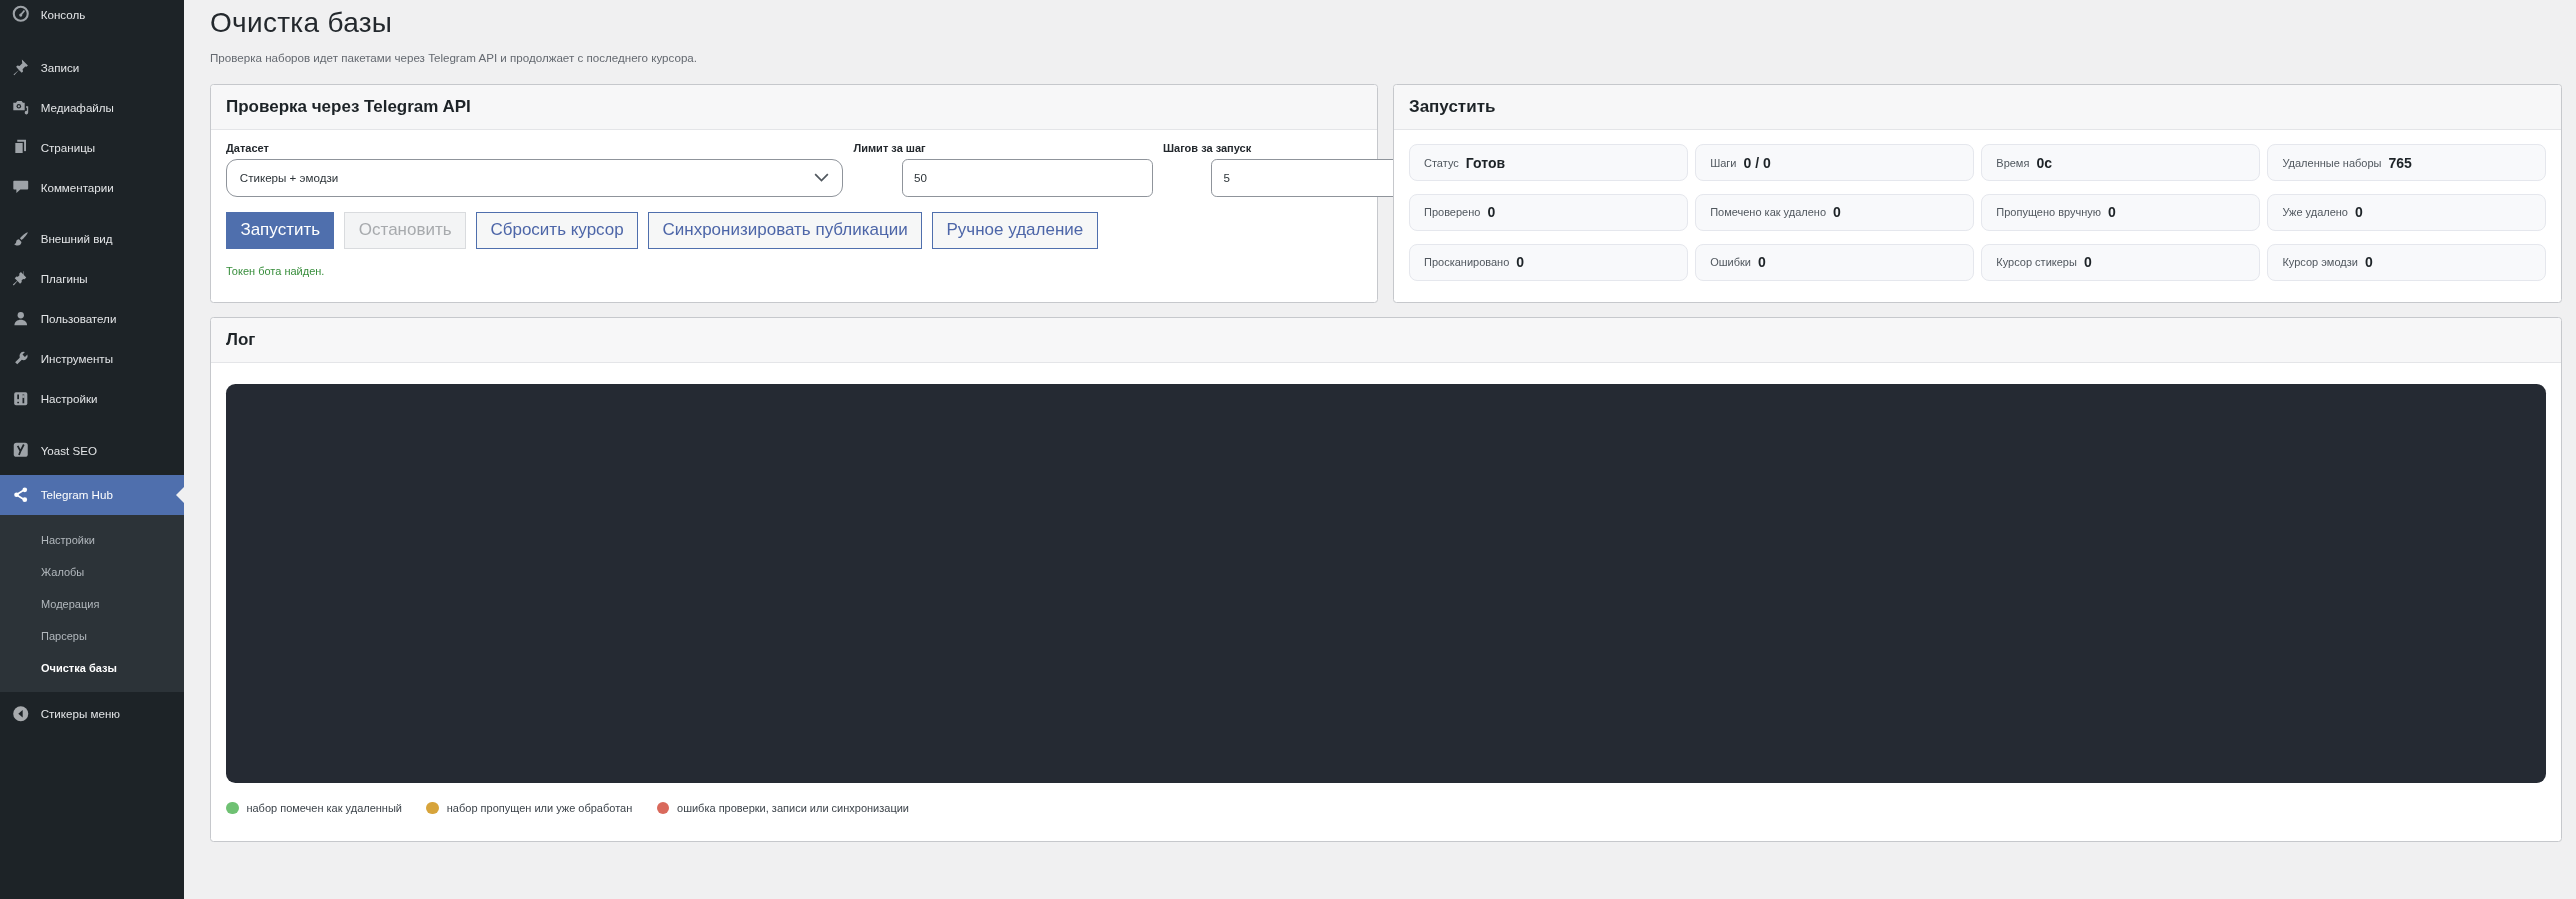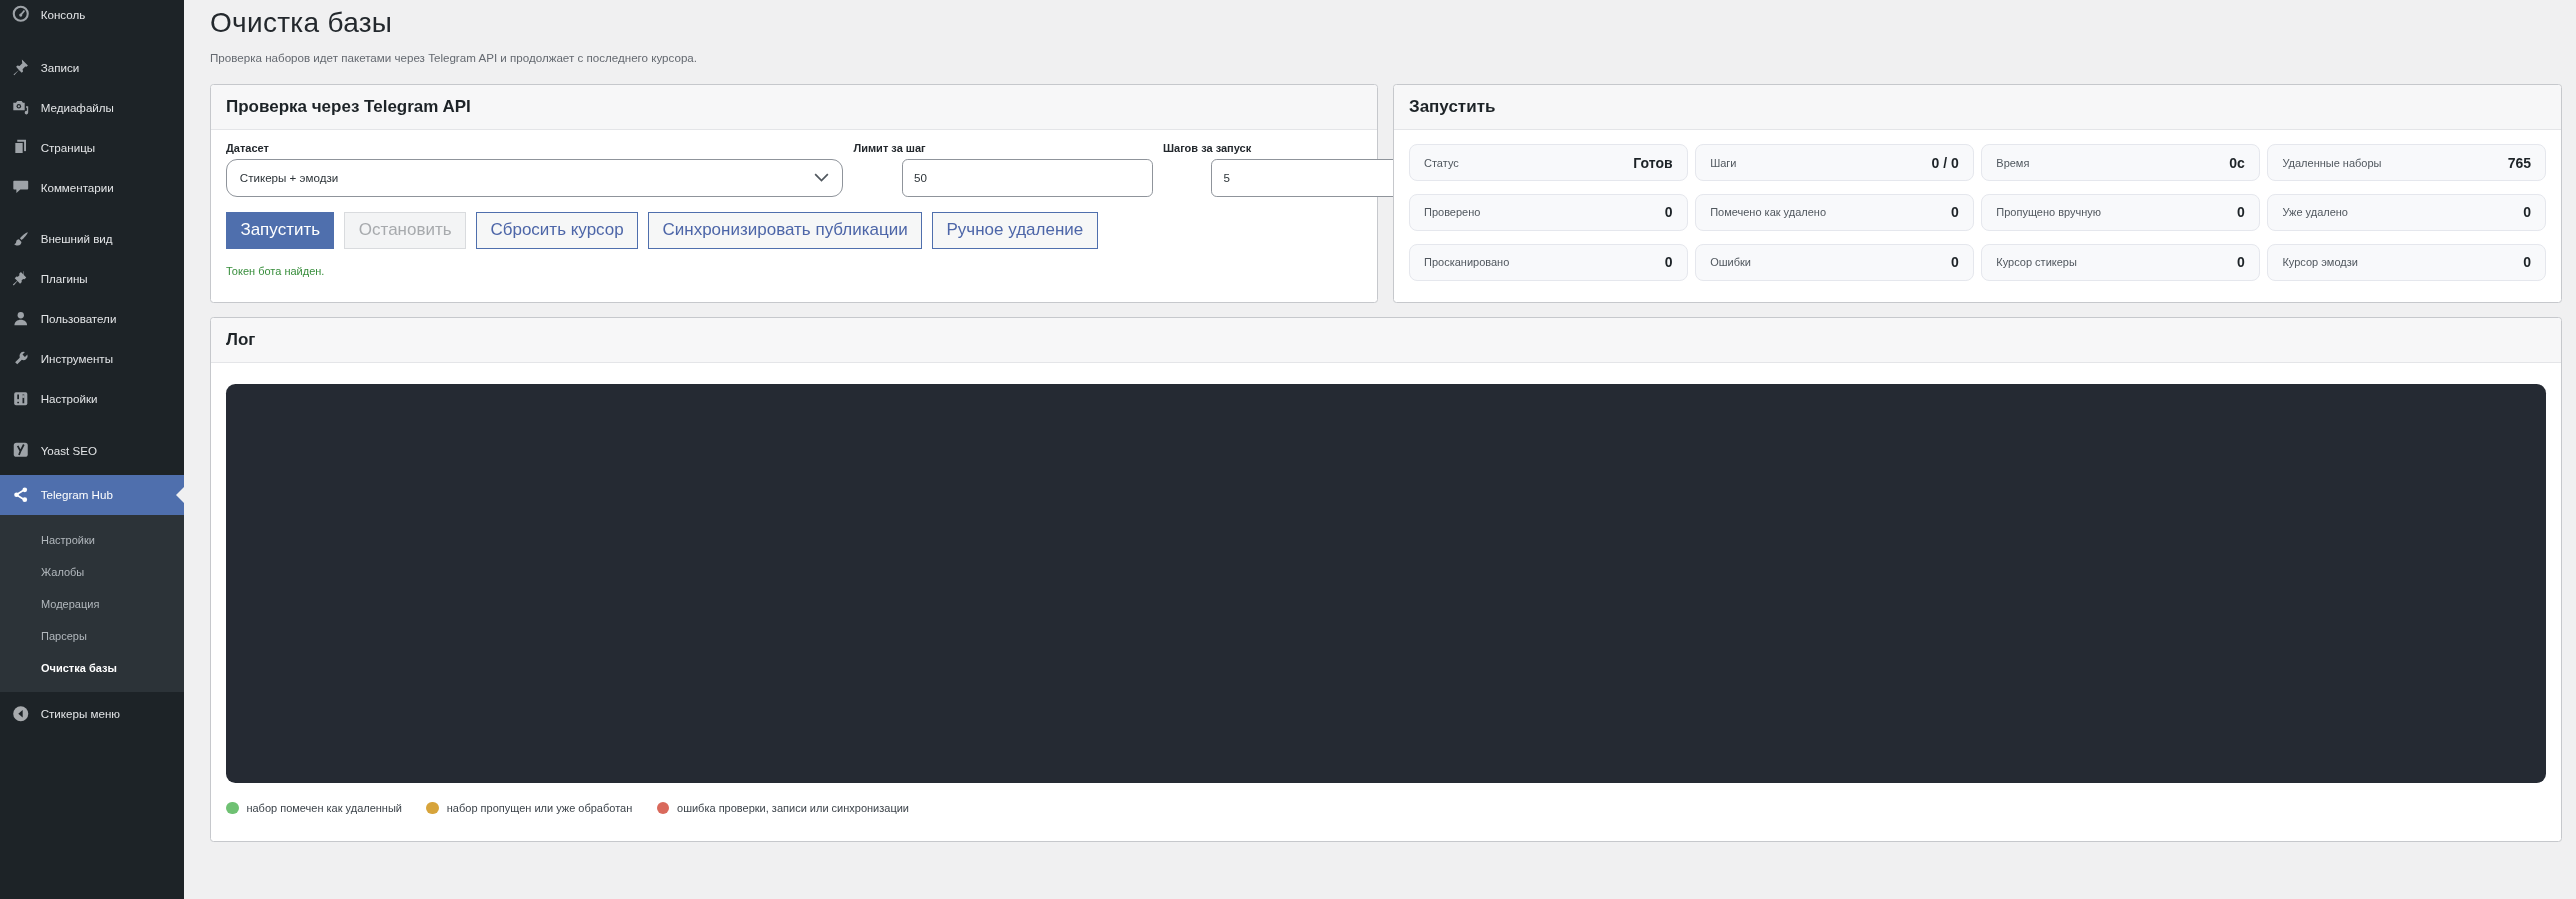--- a/index.html
+++ b/index.html
@@ -54,21 +54,21 @@
   .btnrow{display:flex;gap:10px;margin-top:15px;}
   .btn{height:37px;padding:0 13.4px;border-radius:0;font-size:17px;cursor:pointer;
       display:flex;align-items:center;font-family:"Liberation Sans","DejaVu Sans",sans-serif;}
   .btn-primary{background:#4f6fad;border:1.2px solid #4f6fad;color:#fff;}
   .btn-disabled{background:#f3f4f5;border:1.2px solid #d9dbde;color:#a7aaad;cursor:default;}
   .btn-outline{background:#f6f7f7;border:1.2px solid #4f6fad;color:#4d66a8;}
   .token-msg{margin:16.3px 0 0 0;font-size:11px;color:#388e3c;}
 
   .stats-grid{display:grid;grid-template-columns:repeat(4,1fr);gap:12.8px 7.6px;margin-top:2.3px;}
   .tile{height:37px;box-sizing:border-box;background:#f8f9fb;border:1.2px solid #e5e7ed;border-radius:8.1px;
-      display:flex;align-items:center;justify-content:space-between;padding:0 14px;}
+      display:flex;align-items:center;justify-content:flex-start;padding:0 14px;}
   .tile .t-label{font-size:11px;color:#50575e;white-space:nowrap;overflow:hidden;}
   .tile .t-value{font-size:14px;font-weight:700;color:#1d2327;margin-left:7px;white-space:nowrap;}
 
   .card-log{width:2352px;height:525px;margin-top:14px;}
   .console{margin-top:9.3px;height:399px;background:#252a33;border-radius:9.3px;}
   .legend{display:flex;gap:24.4px;margin-top:18.6px;align-items:center;}
   .legend-item{display:flex;align-items:center;gap:7.6px;}
   .dot{width:12.8px;height:12.8px;border-radius:50%;flex:none;}
   .legend-item span.txt{font-size:11px;color:#3c434a;}
 </style>

